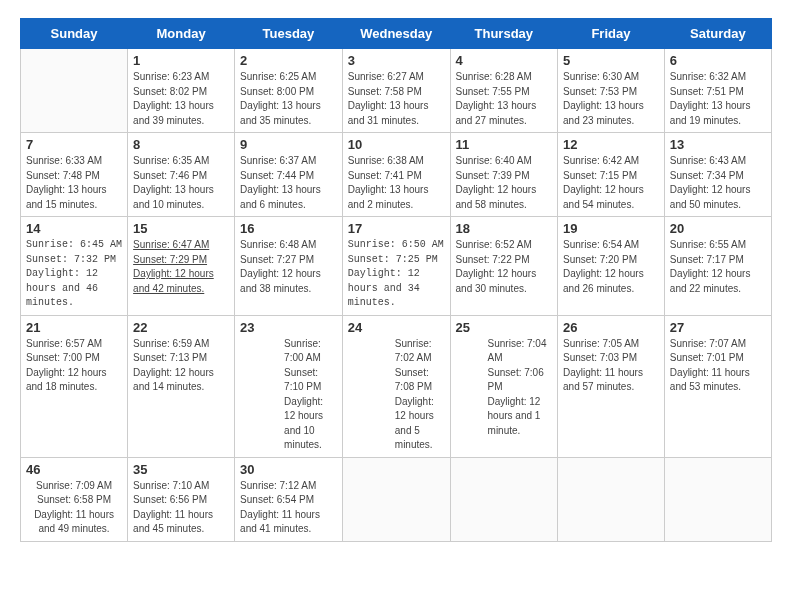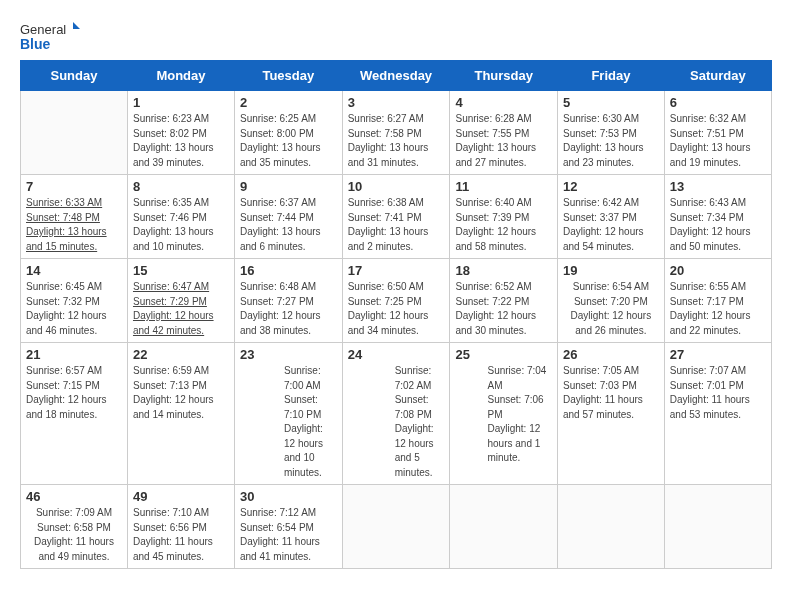--- a/index.html
+++ b/index.html
@@ -14,33 +14,20 @@
     .calendar th { background: #1565C0; color: #fff; font-size: 13px; font-weight: 600; padding: 7px 4px; text-align: center; border: 1px solid #1565C0; }
     .calendar td { vertical-align: top; border: 1px solid #ccc; padding: 4px 5px; width: 108px; font-size: 11px; color: #333; min-height: 80px; }
     .calendar td.empty { background: #fafafa; }
     .day-num { font-size: 13px; font-weight: 600; color: #333; margin-bottom: 2px; }
     .day-info { font-size: 10px; color: #444; line-height: 1.45; }
   </style>
 </head>
 <body>
 
 <div class="page">
-  <div class="header">
-    <div class="logo">
-  <svg width="60" height="36" viewBox="0 0 60 36" xmlns="http://www.w3.org/2000/svg">
-    <text x="0" y="16" font-size="13" font-family="Arial" font-weight="400" fill="#333">General</text>
-    <text x="0" y="31" font-size="14" font-family="Arial" font-weight="700" fill="#1565C0">Blue</text>
-    <polygon points="53,4 60,11 53,11" fill="#1565C0"></polygon>
-  </svg>
-</div>
-    <div class="title-block">
-      <div class="month-title"></div>
-      <div class="location"></div>
-    </div>
-  </div>
 
   <table class="calendar">
     <thead>
       <tr>
       <th>Sunday</th>
           <th>Monday</th>
           <th>Tuesday</th>
           <th>Wednesday</th>
           <th>Thursday</th>
           <th>Friday</th>
@@ -83,21 +70,21 @@
           <td>
             <div class="day-num">6</div>
             <div class="day-info" style="white-space: pre-line;">Sunrise: 6:32 AM
 Sunset: 7:51 PM
 Daylight: 13 hours and 19 minutes.</div>
           </td>
         </tr>
         <tr>
           <td>
             <div class="day-num">7</div>
-            <div class="day-info" style="white-space: pre-line; text-decoration: underline;">Sunrise: 6:33 AM
+            <div class="day-info" style="white-space: pre-line;">Sunrise: 6:33 AM
 Sunset: 7:48 PM
 Daylight: 13 hours and 15 minutes.</div>
           </td>
           <td>
             <div class="day-num">8</div>
             <div class="day-info" style="white-space: pre-line;">Sunrise: 6:35 AM
 Sunset: 7:46 PM
 Daylight: 13 hours and 10 minutes.</div>
           </td>
           <td>
@@ -114,79 +101,79 @@
           </td>
           <td>
             <div class="day-num">11</div>
             <div class="day-info" style="white-space: pre-line;">Sunrise: 6:40 AM
 Sunset: 7:39 PM
 Daylight: 12 hours and 58 minutes.</div>
           </td>
           <td>
             <div class="day-num">12</div>
             <div class="day-info" style="white-space: pre-line;">Sunrise: 6:42 AM
-Sunset: 3:37 PM
+Sunset: 7:15 PM
 Daylight: 12 hours and 54 minutes.</div>
           </td>
           <td>
             <div class="day-num">13</div>
             <div class="day-info" style="white-space: pre-line;">Sunrise: 6:43 AM
 Sunset: 7:34 PM
 Daylight: 12 hours and 50 minutes.</div>
           </td>
         </tr>
         <tr>
           <td>
             <div class="day-num">14</div>
-            <div class="day-info" style="white-space: pre-line;">Sunrise: 6:45 AM
+            <div class="day-info" style="white-space: pre-line; font-family: Liberation Mono, monospace;">Sunrise: 6:45 AM
 Sunset: 7:32 PM
 Daylight: 12 hours and 46 minutes.</div>
           </td>
           <td>
             <div class="day-num">15</div>
             <div class="day-info" style="white-space: pre-line; text-decoration: underline;">Sunrise: 6:47 AM
 Sunset: 7:29 PM
 Daylight: 12 hours and 42 minutes.</div>
           </td>
           <td>
             <div class="day-num">16</div>
             <div class="day-info" style="white-space: pre-line;">Sunrise: 6:48 AM
 Sunset: 7:27 PM
 Daylight: 12 hours and 38 minutes.</div>
           </td>
           <td>
             <div class="day-num">17</div>
-            <div class="day-info" style="white-space: pre-line;">Sunrise: 6:50 AM
+            <div class="day-info" style="white-space: pre-line; font-family: Liberation Mono, monospace;">Sunrise: 6:50 AM
 Sunset: 7:25 PM
 Daylight: 12 hours and 34 minutes.</div>
           </td>
           <td>
             <div class="day-num">18</div>
             <div class="day-info" style="white-space: pre-line;">Sunrise: 6:52 AM
 Sunset: 7:22 PM
 Daylight: 12 hours and 30 minutes.</div>
           </td>
           <td>
             <div class="day-num">19</div>
-            <div class="day-info" style="white-space: pre-line; text-align: center;">Sunrise: 6:54 AM
+            <div class="day-info" style="white-space: pre-line;">Sunrise: 6:54 AM
 Sunset: 7:20 PM
 Daylight: 12 hours and 26 minutes.</div>
           </td>
           <td>
             <div class="day-num">20</div>
             <div class="day-info" style="white-space: pre-line;">Sunrise: 6:55 AM
 Sunset: 7:17 PM
 Daylight: 12 hours and 22 minutes.</div>
           </td>
         </tr>
         <tr>
           <td>
             <div class="day-num">21</div>
             <div class="day-info" style="white-space: pre-line;">Sunrise: 6:57 AM
-Sunset: 7:15 PM
+Sunset: 7:00 PM
 Daylight: 12 hours and 18 minutes.</div>
           </td>
           <td>
             <div class="day-num">22</div>
             <div class="day-info" style="white-space: pre-line;">Sunrise: 6:59 AM
 Sunset: 7:13 PM
 Daylight: 12 hours and 14 minutes.</div>
           </td>
           <td>
             <div class="day-num">23</div>
@@ -220,21 +207,21 @@
           </td>
         </tr>
         <tr>
           <td>
             <div class="day-num">46</div>
             <div class="day-info" style="white-space: pre-line; text-align: center;">Sunrise: 7:09 AM
 Sunset: 6:58 PM
 Daylight: 11 hours and 49 minutes.</div>
           </td>
           <td>
-            <div class="day-num">49</div>
+            <div class="day-num">35</div>
             <div class="day-info" style="white-space: pre-line;">Sunrise: 7:10 AM
 Sunset: 6:56 PM
 Daylight: 11 hours and 45 minutes.</div>
           </td>
           <td>
             <div class="day-num">30</div>
             <div class="day-info" style="white-space: pre-line;">Sunrise: 7:12 AM
 Sunset: 6:54 PM
 Daylight: 11 hours and 41 minutes.</div>
           </td>

